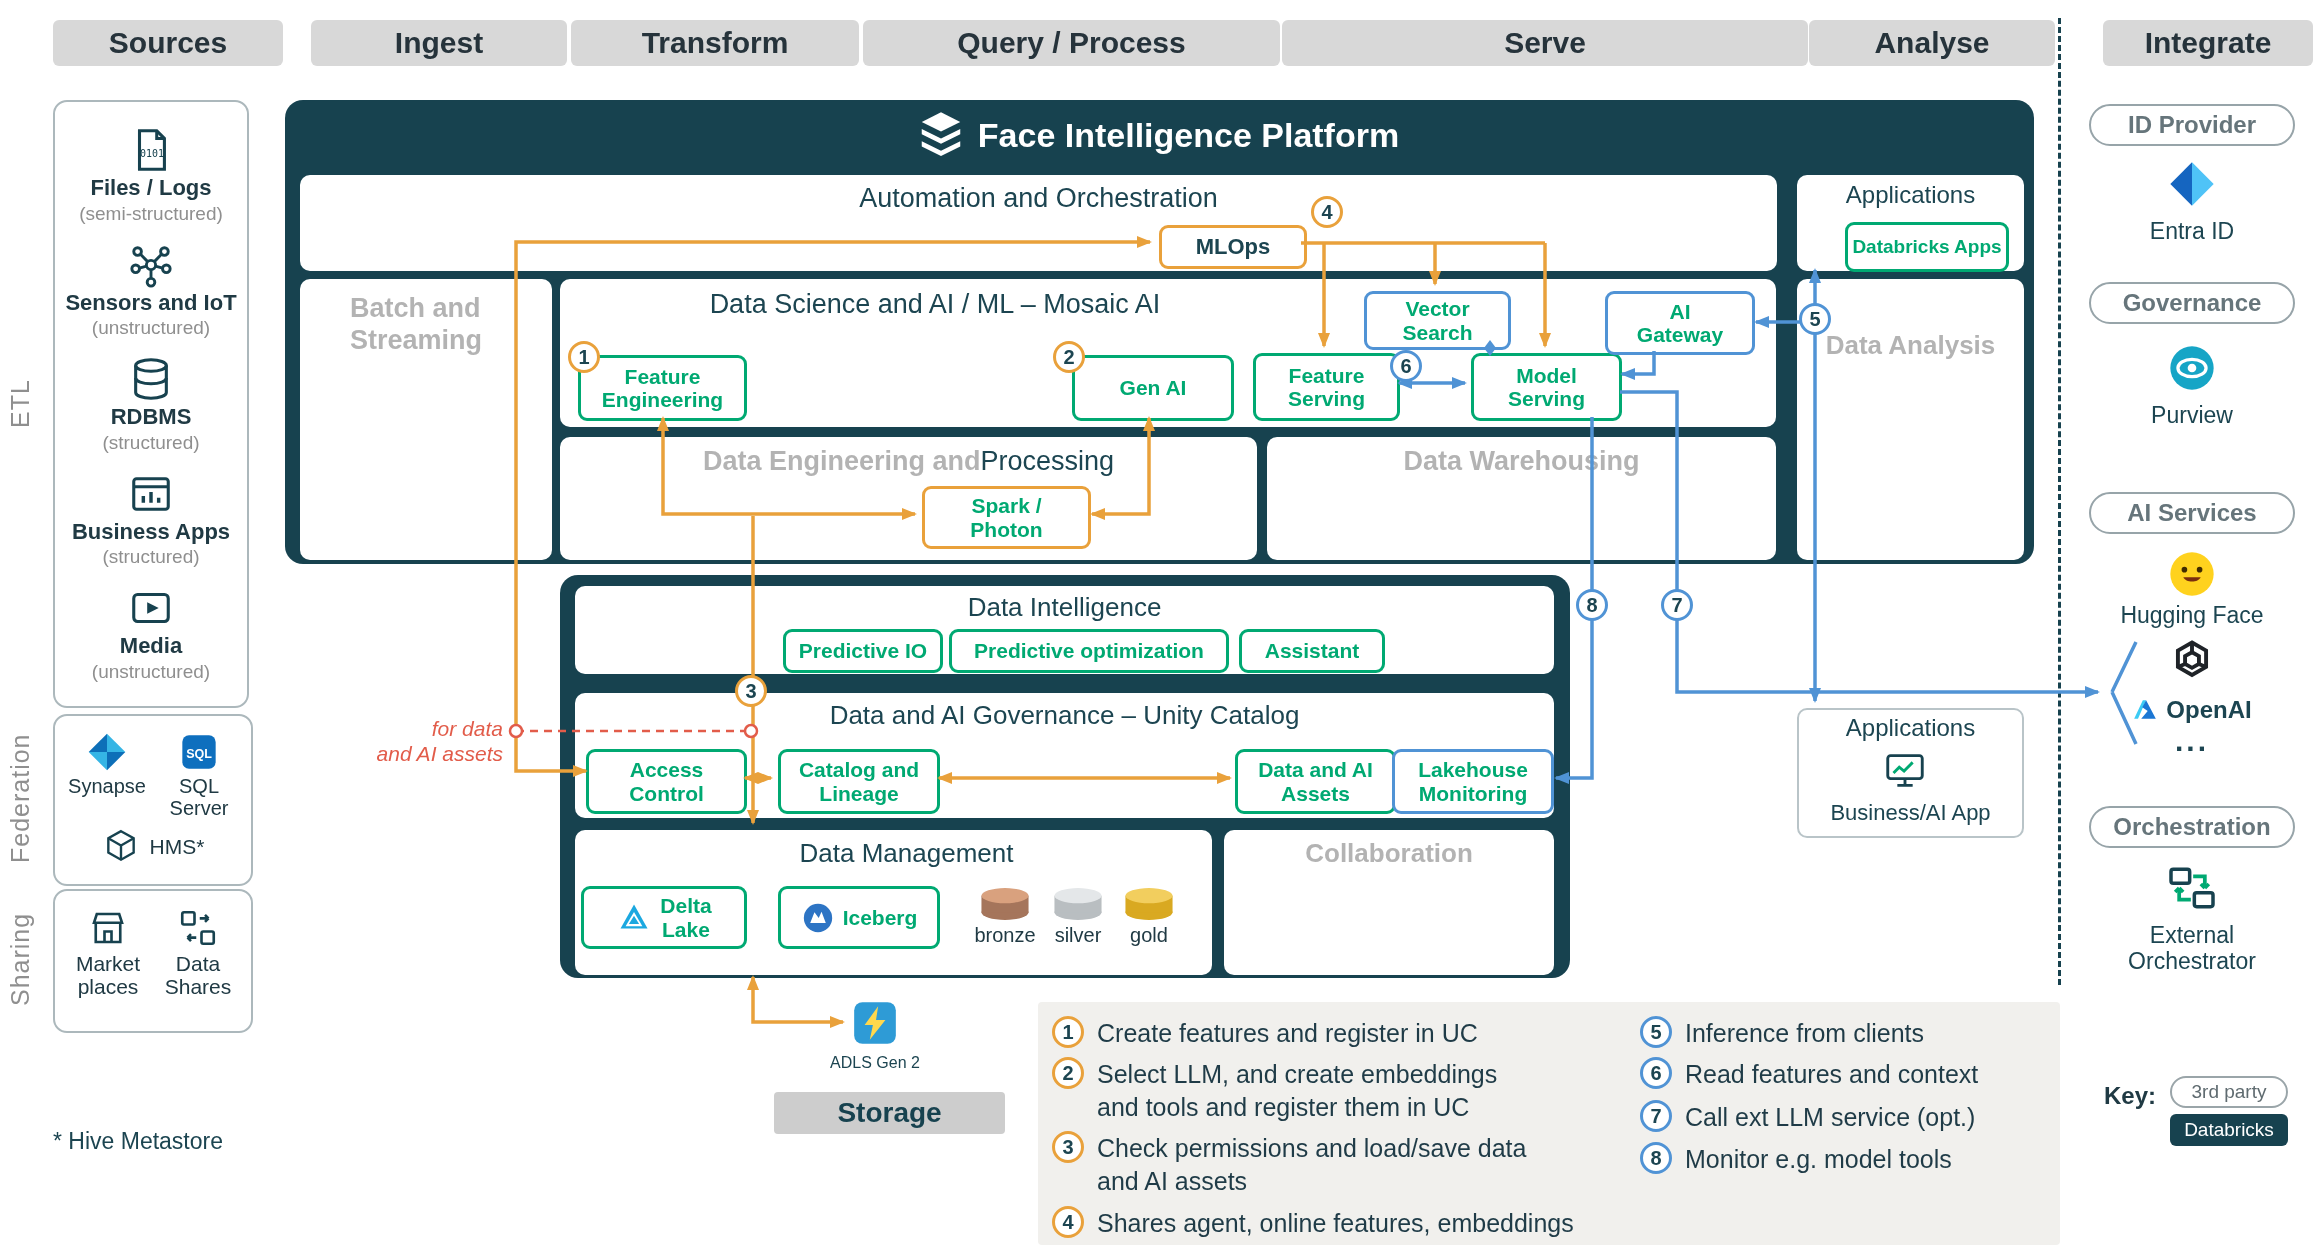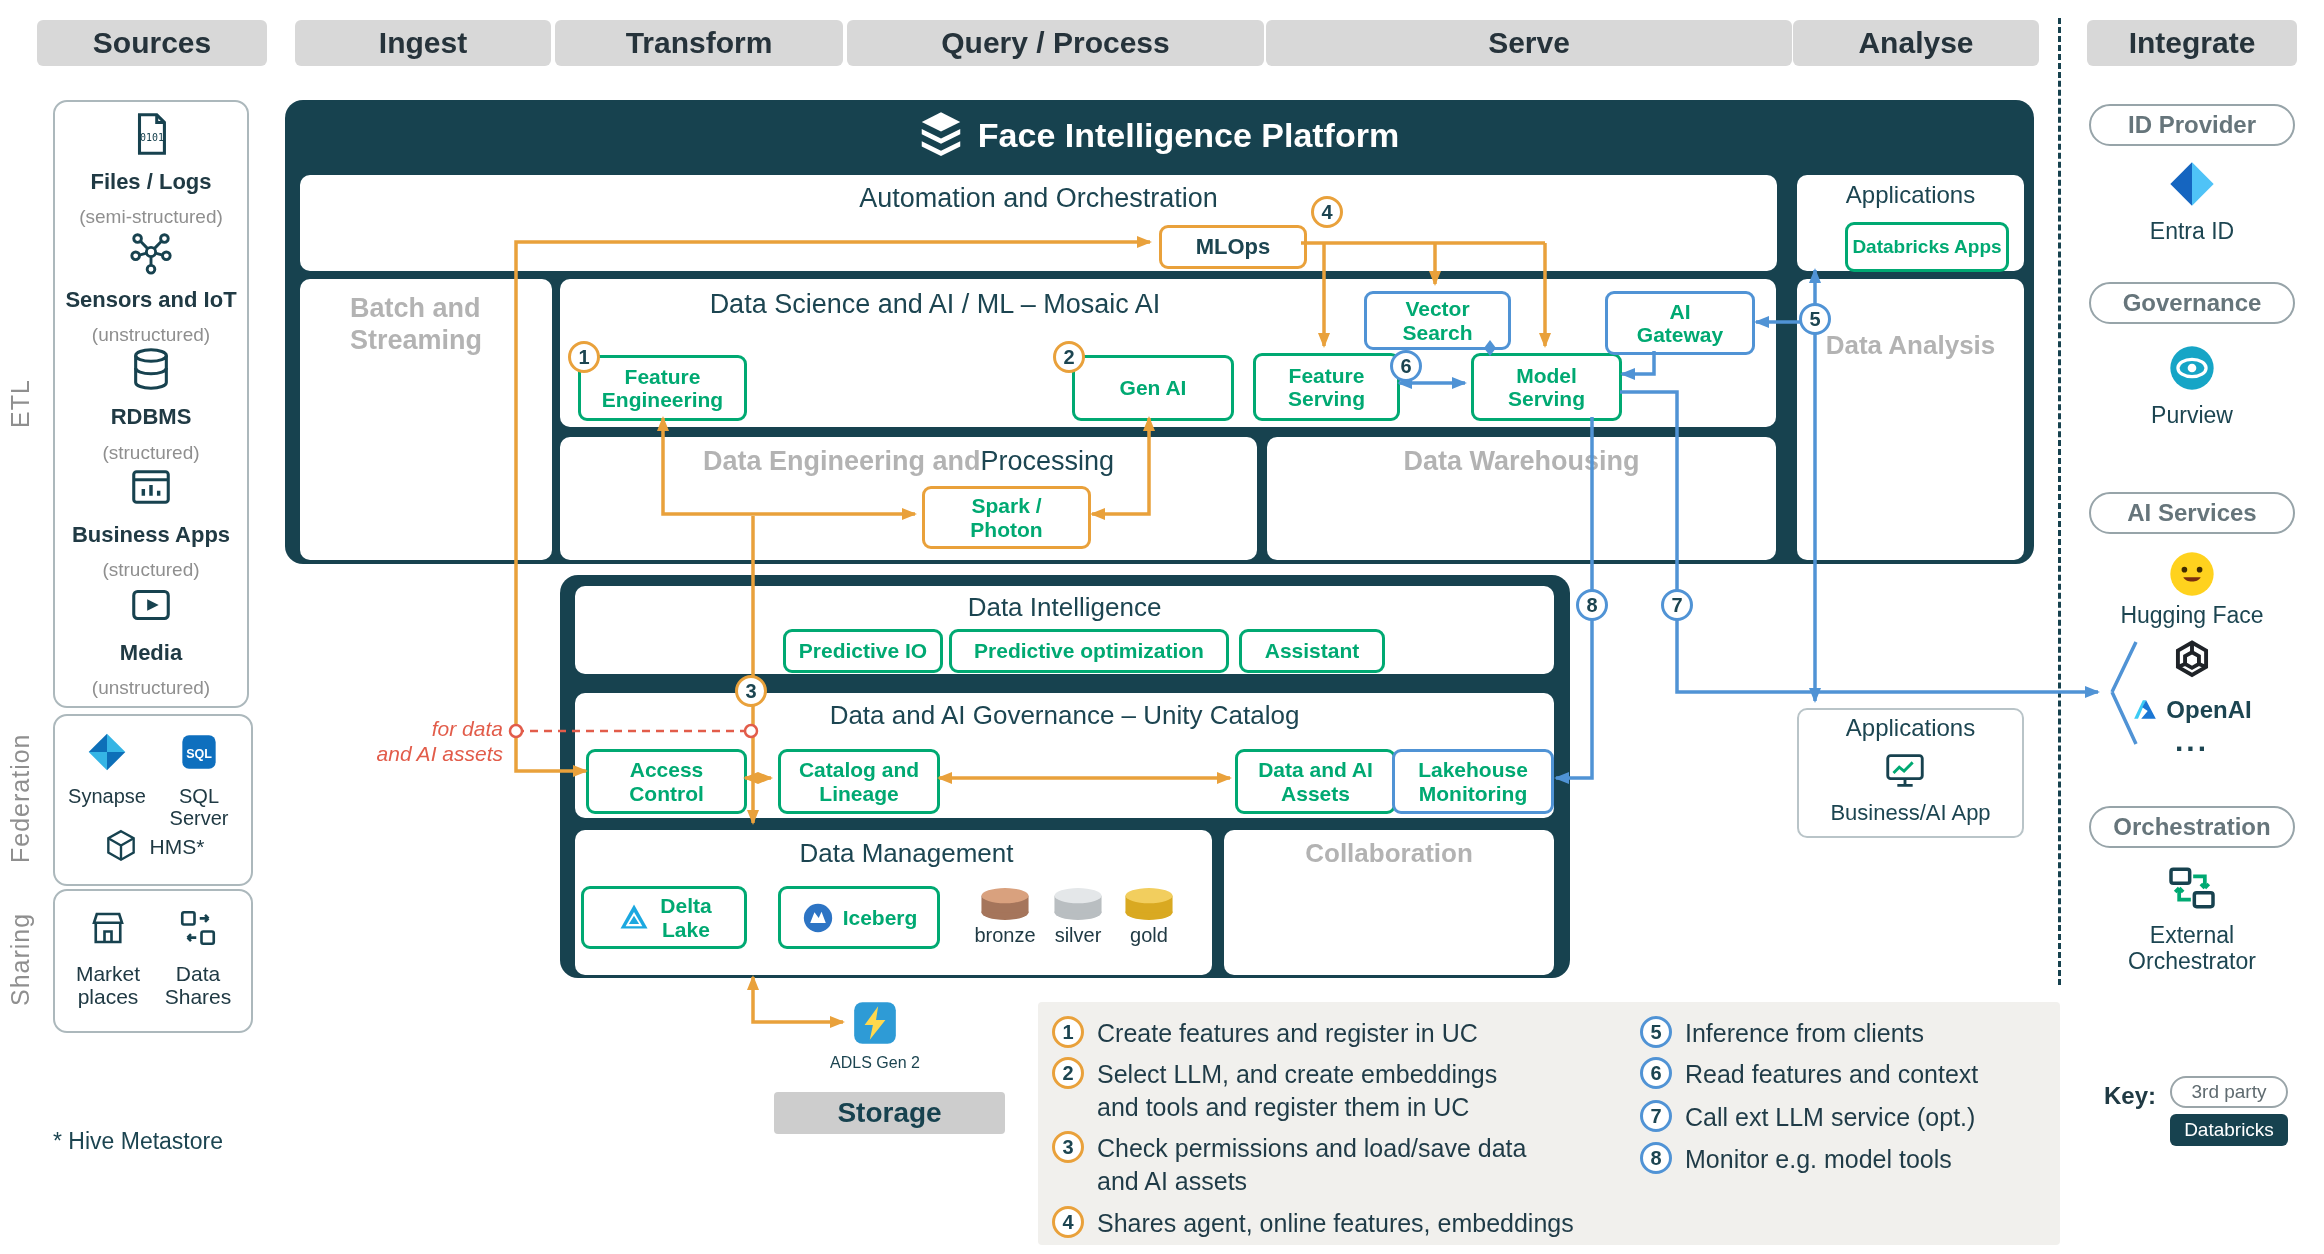--- a/index.html
+++ b/index.html
@@ -1,33 +1,33 @@
 <!DOCTYPE html>
 <html><head>
 <meta charset="utf-8">
 <style>
   html,body{margin:0;padding:0;background:#fff;}
   .canvas{position:relative;width:2324px;height:1254px;background:#fff;font-family:"Liberation Sans",sans-serif;overflow:hidden;}
   .abs{position:absolute;}
-  .hpill{position:absolute;top:20px;height:46px;background:#D8D8D8;border-radius:6px;display:flex;align-items:center;justify-content:center;font-size:30px;font-weight:700;color:#26333B;}
+  .hpill{position:absolute;top:20px;height:46px;background:#D8D8D8;border-radius:6px;display:flex;align-items:center;justify-content:center;font-size:30px;font-weight:700;color:#26333B;margin-left:16px;}
   .srcbox{position:absolute;border:2px solid #ACB8BC;border-radius:14px;background:#fff;}
   .vlabel{position:absolute;writing-mode:vertical-rl;transform:rotate(180deg);color:#8F8F8F;font-size:25px;display:flex;align-items:center;justify-content:center;letter-spacing:1px;}
   .darkbox{position:absolute;background:#17424F;border-radius:18px;}
   .wbox{position:absolute;background:#fff;border-radius:10px;}
   .bxtitle{position:absolute;display:flex;align-items:center;justify-content:center;color:#1C4551;font-size:27px;font-weight:500;}
   .gray{color:#B3B3B3;font-weight:600;}
   .pill{position:absolute;background:#fff;border-radius:9px;display:flex;align-items:center;justify-content:center;text-align:center;font-weight:700;line-height:1.1;white-space:pre-line;z-index:10;}
   .pill.green{border:3px solid #00A972;color:#00A972;font-size:21px;}
   .pill.blue{border:3px solid #5093D5;color:#00A972;font-size:21px;}
   .pill.orange{border:3px solid #E9A13B;color:#1C4551;font-size:22px;}
   .pill.orange-green{border:3px solid #E9A13B;color:#00A972;font-size:21px;}
   .badge{position:absolute;width:32px;height:32px;border-radius:50%;background:#fff;display:flex;align-items:center;justify-content:center;font-size:20px;font-weight:700;color:#1C4551;z-index:30;box-sizing:border-box;}
   .badge.o{border:3px solid #E9A13B;}
   .badge.b{border:3px solid #5093D5;}
-  .srcitem{display:flex;flex-direction:column;align-items:center;gap:13px;text-align:center;}
+  .srcitem{display:flex;flex-direction:column;align-items:center;gap:3px;text-align:center;}
   .srcname{font-size:22px;font-weight:600;color:#203A44;line-height:1.1;white-space:pre-line;}
   .srcsub{font-size:19px;color:#8F8F8F;line-height:1;}
   .ic{display:block;}
   .ic svg{width:100%;height:100%;display:block;}
   .ipill{position:absolute;background:#fff;border:2.5px solid #97A4A9;border-radius:22px;display:flex;align-items:center;justify-content:center;color:#66757B;font-size:24px;font-weight:700;box-sizing:border-box;}
   .ilabel{position:absolute;text-align:center;color:#1C4551;font-size:23px;line-height:1.15;white-space:pre-line;}
   .legrow{position:absolute;display:flex;gap:13px;align-items:flex-start;}
   .lbadge{flex:none;width:32px;height:32px;border-radius:50%;background:#fff;display:flex;align-items:center;justify-content:center;font-size:20px;font-weight:700;color:#1C4551;box-sizing:border-box;}
   .lbadge.o{border:3px solid #E9A13B;}
   .lbadge.b{border:3px solid #5093D5;}

